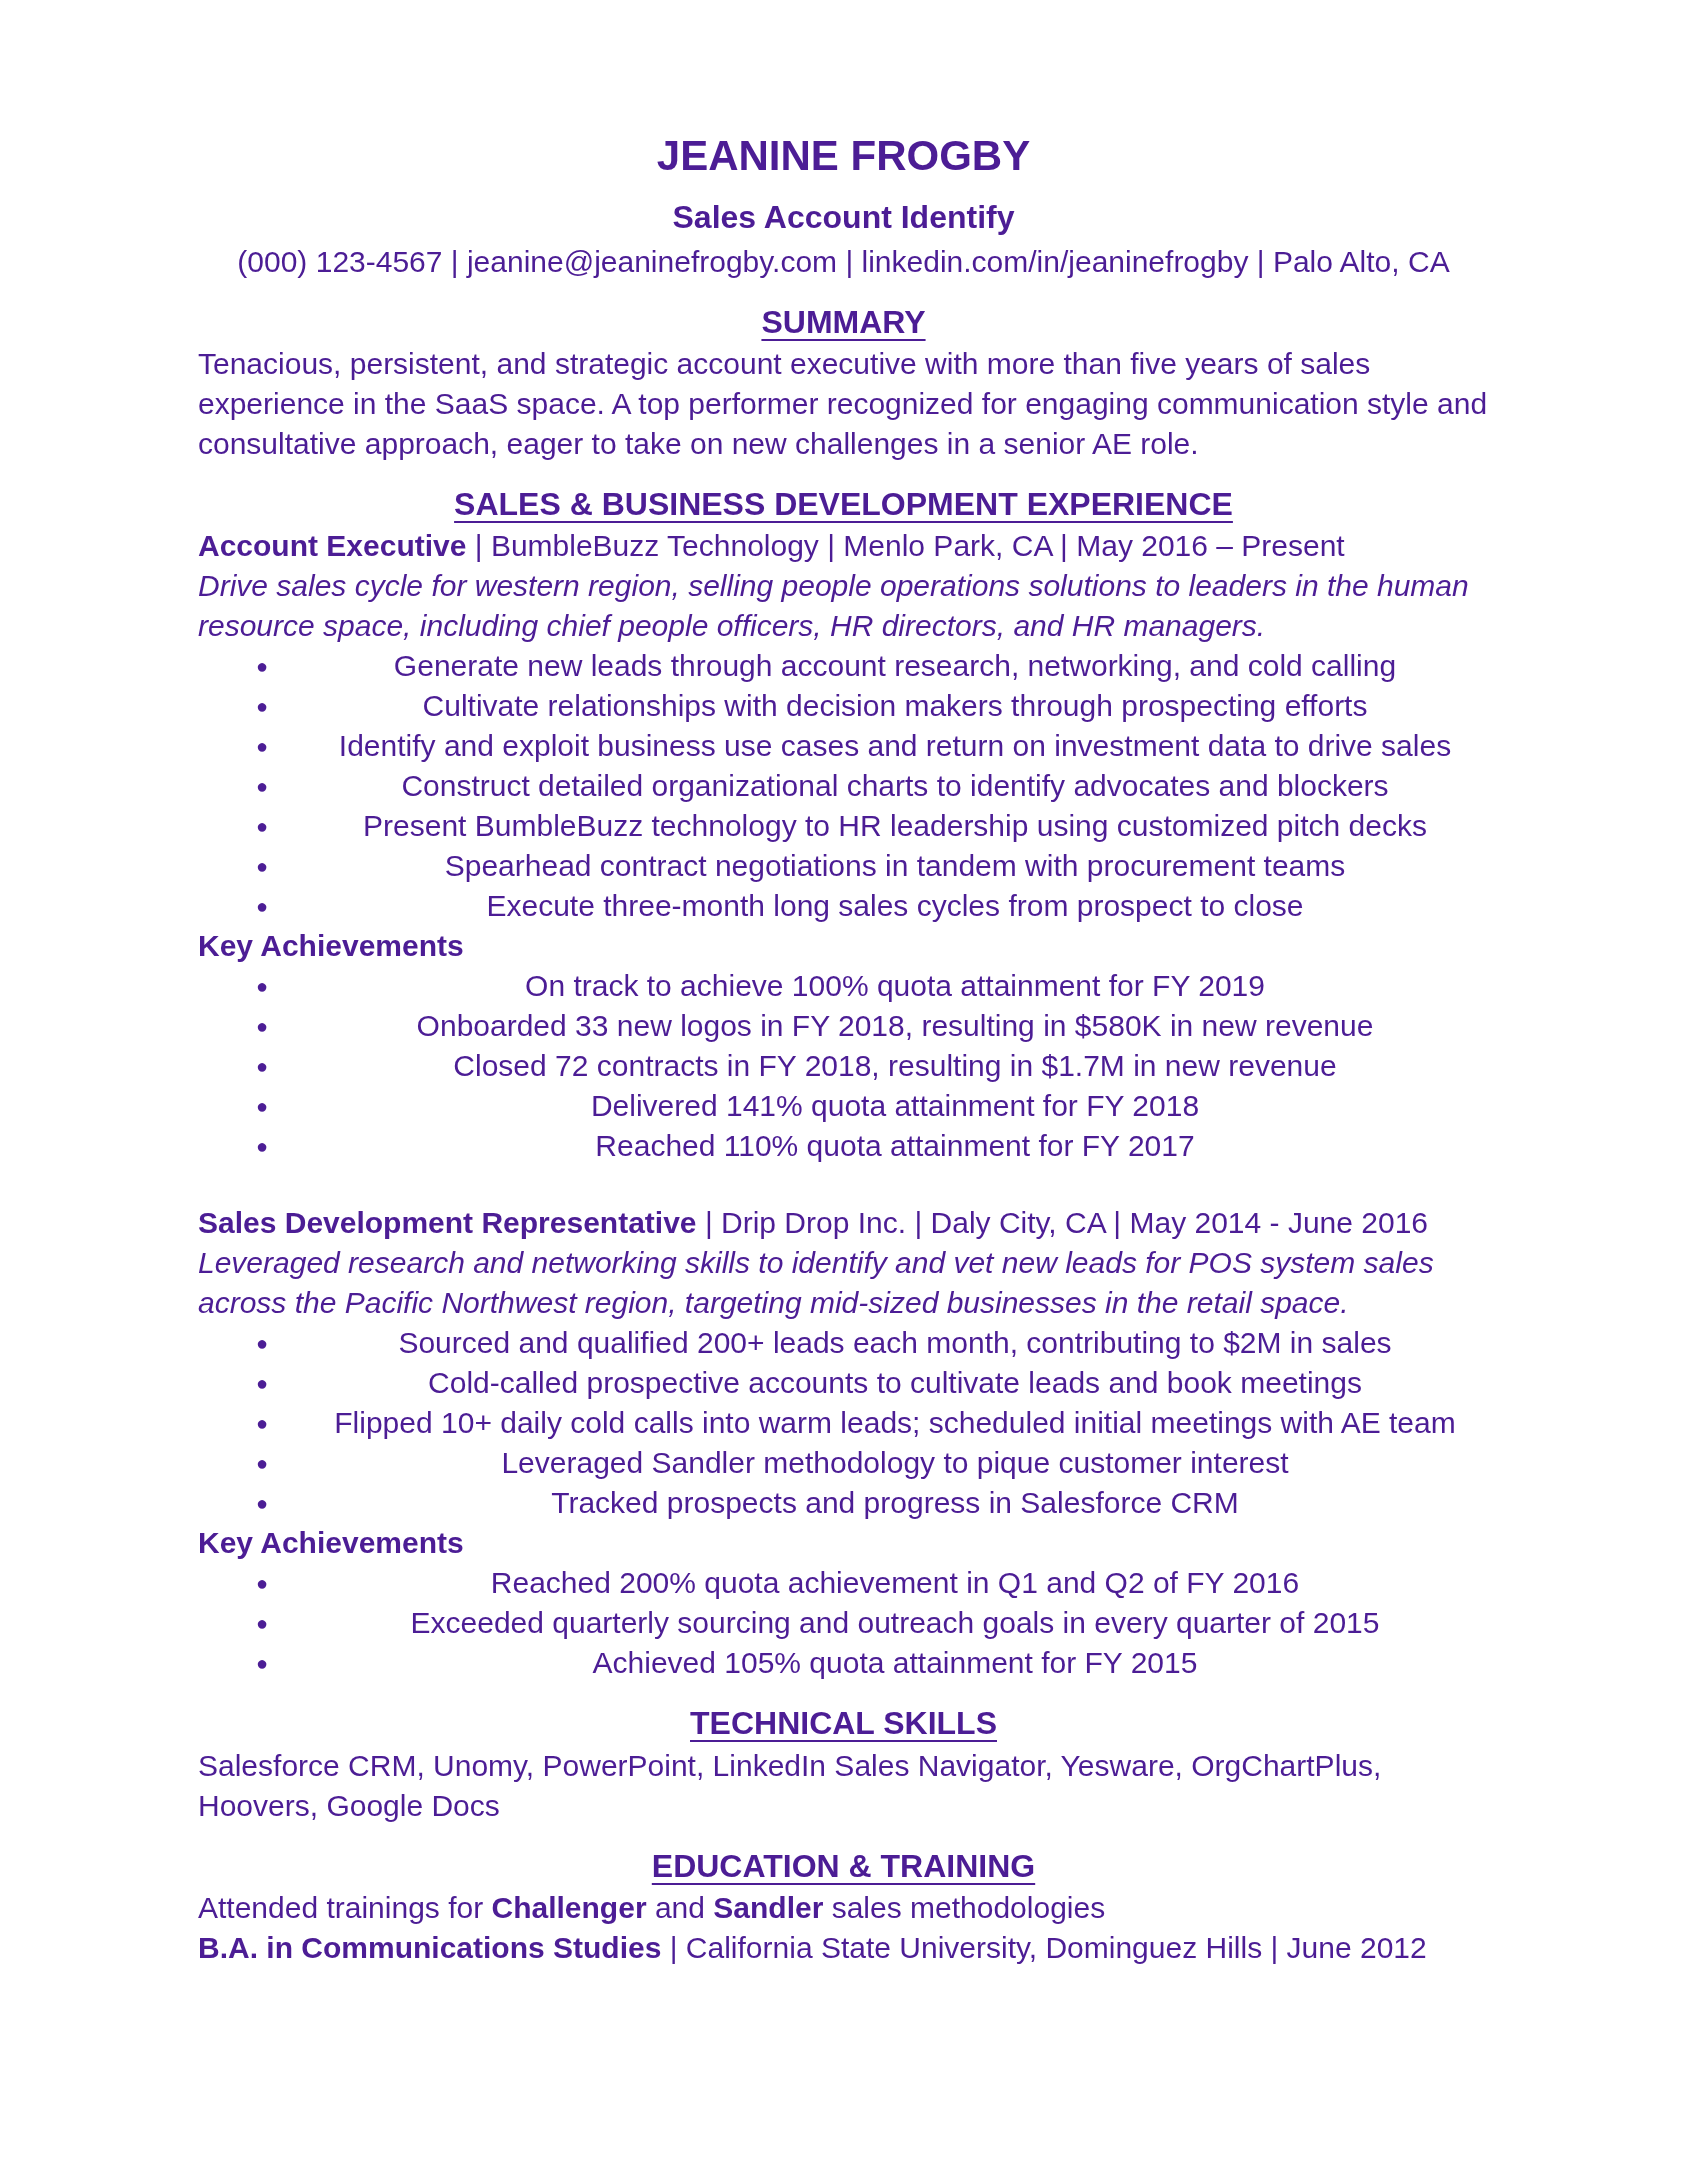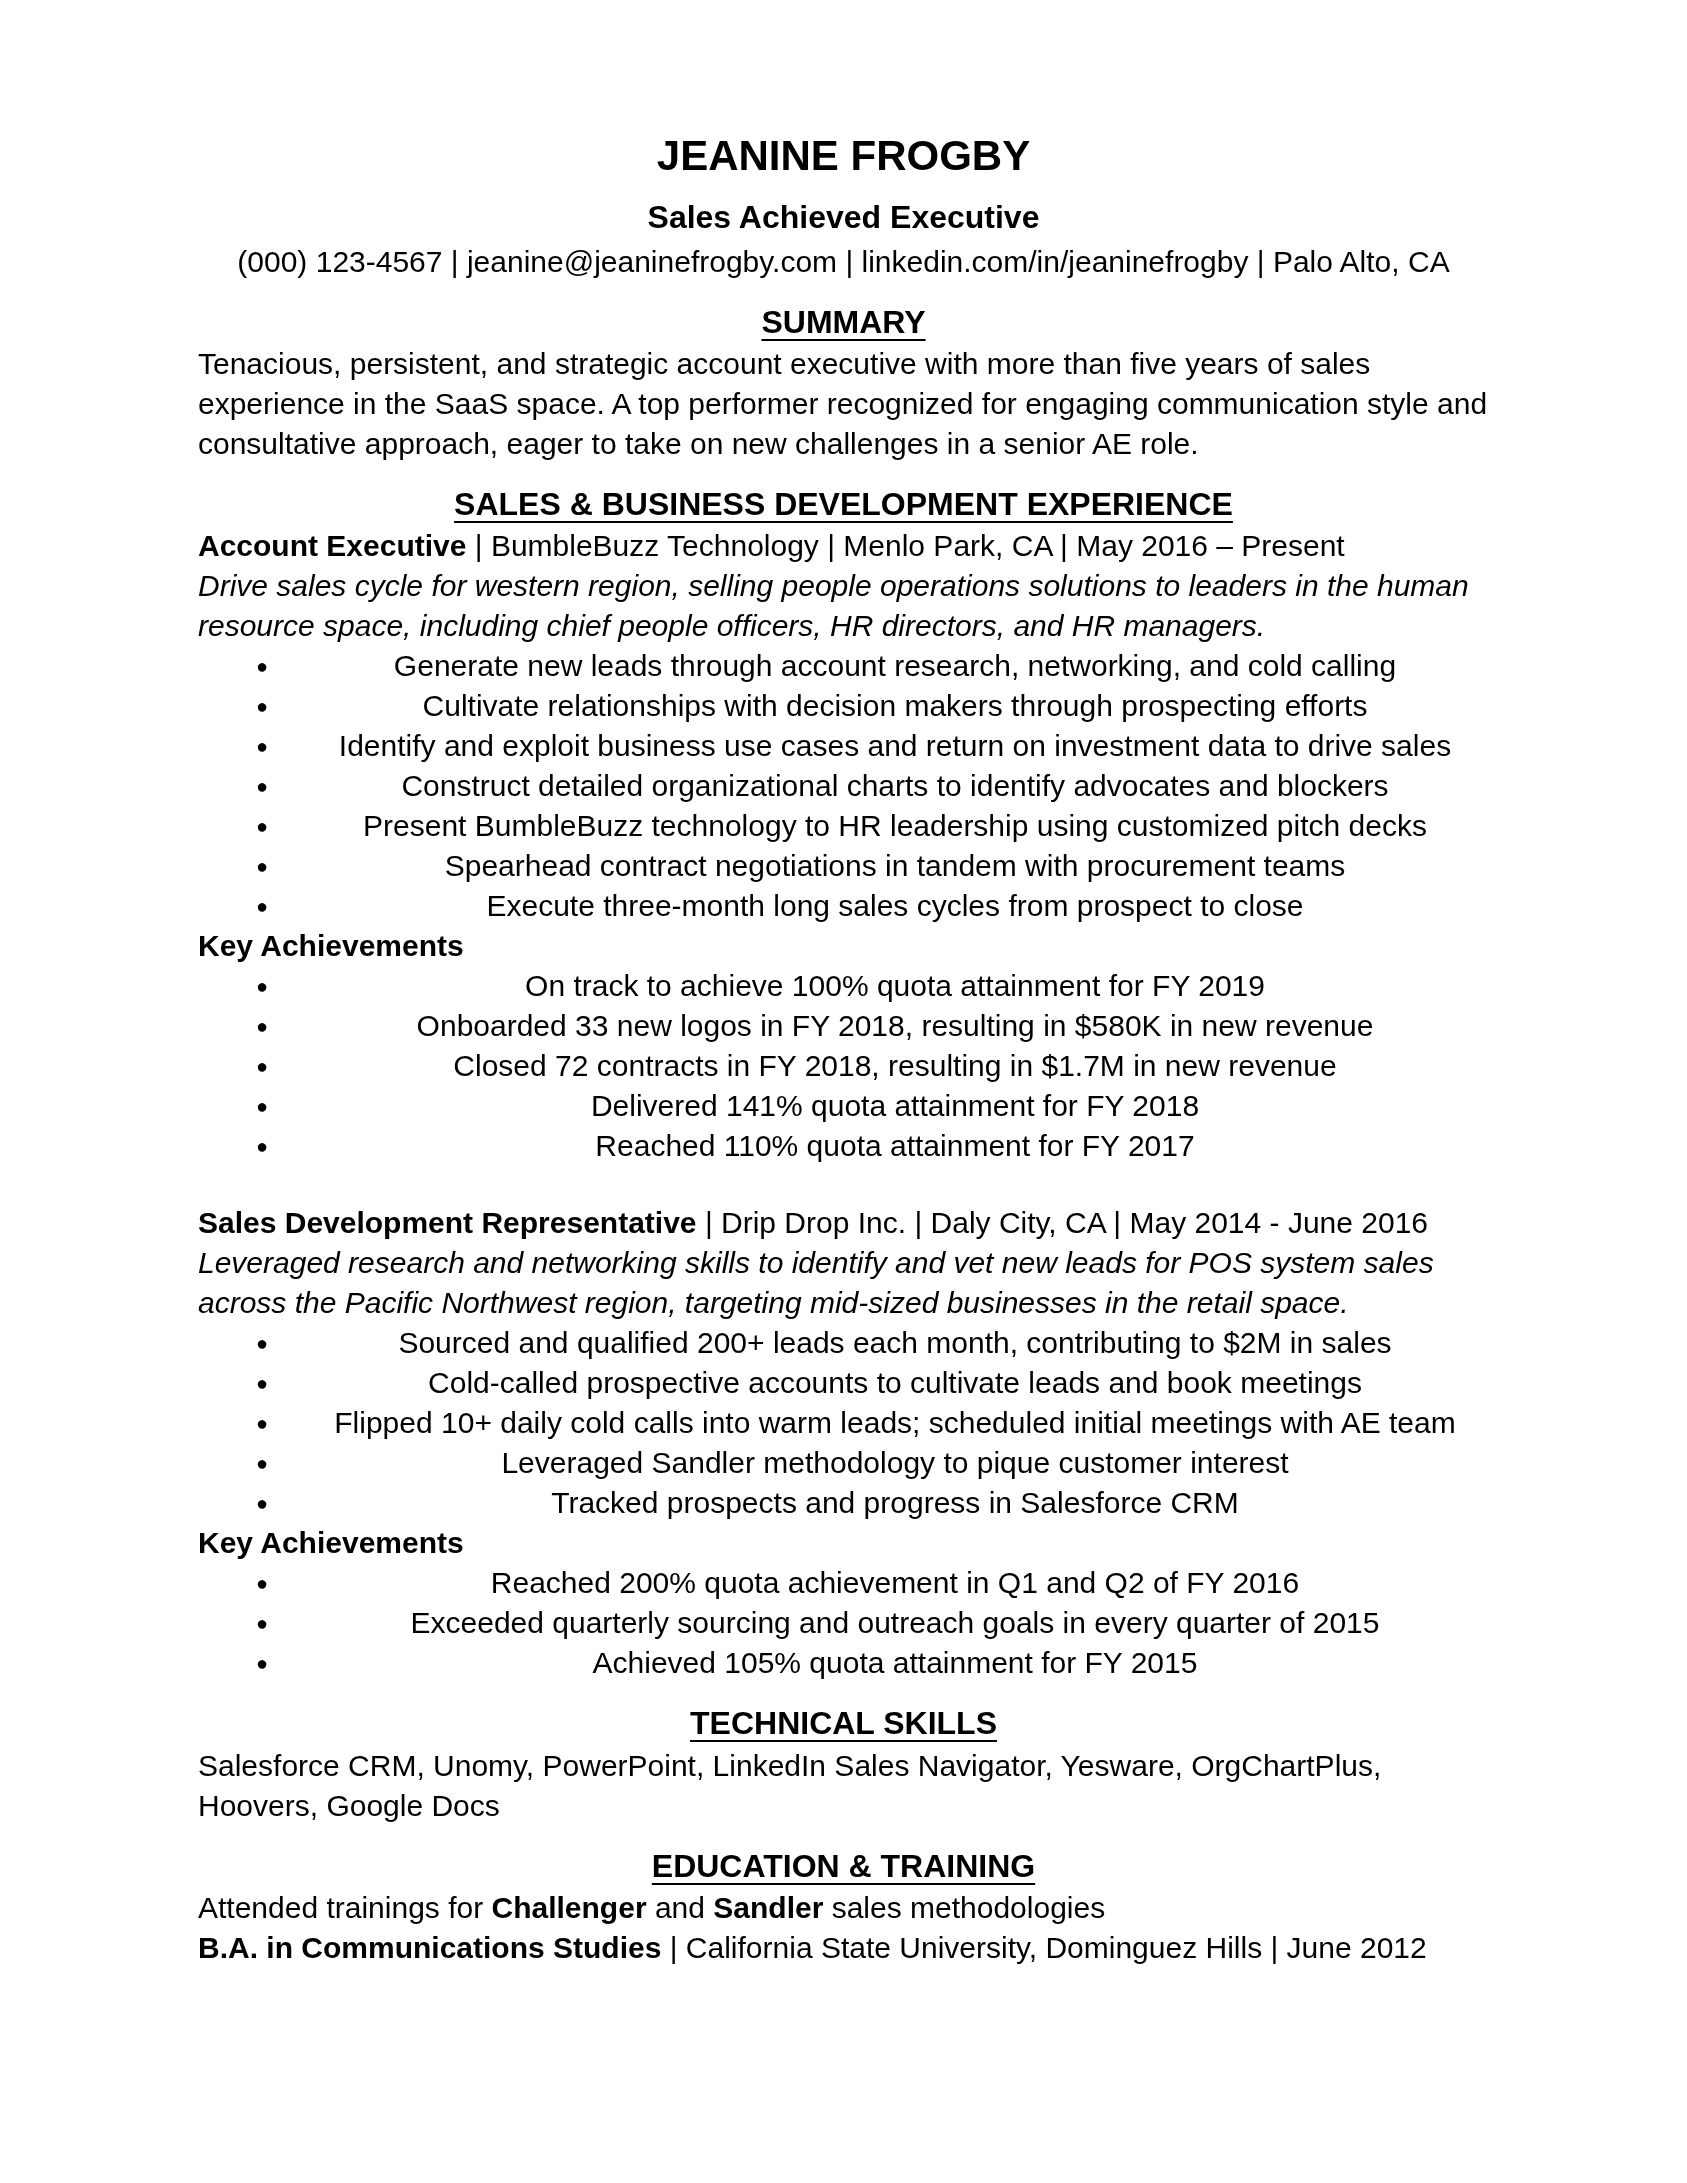--- a/index.html
+++ b/index.html
@@ -2,21 +2,21 @@
 <html style="font-size:10.6px"><head>
 <meta charset="utf-8">
 <style>
   * { box-sizing: border-box; }
   html, body { margin: 0; padding: 0; background: #ffffff; }
   .page {
     width: 1687px;
     height: 2183px;
     margin: 0 auto;
     background: #ffffff;
-    color: #000000;
+    color: #4c1d95;
     font-family: "Liberation Sans", sans-serif;
     font-size: 30px;
     line-height: 40px;
     padding: 130px 198px 0 198px;
     overflow: hidden;
   }
   .name {
     font-size: 42px;
     line-height: 52px;
     font-weight: 700;
@@ -72,21 +72,21 @@
   }
   .b { font-weight: 700; }
 </style>
 </head>
 <body>
 
 <div class="page">
 
   <header>
     <div class="name">JEANINE FROGBY</div>
-    <div class="role">Sales Achieved Executive</div>
+    <div class="role">Sales Account Identify</div>
     <div class="contact">(000) 123-4567 | jeanine@jeaninefrogby.com | linkedin.com/in/jeaninefrogby | Palo Alto, CA</div>
   </header>
 
   <section class="section">
     <div class="section-heading">SUMMARY</div>
     <p class="body-text">Tenacious, persistent, and strategic account executive with more than five years of sales experience in the SaaS space. A top performer recognized for engaging communication style and consultative approach, eager to take on new challenges in a senior AE role.</p>
   </section>
 
   <section class="section">
     <div class="section-heading">SALES &amp; BUSINESS DEVELOPMENT EXPERIENCE</div>

